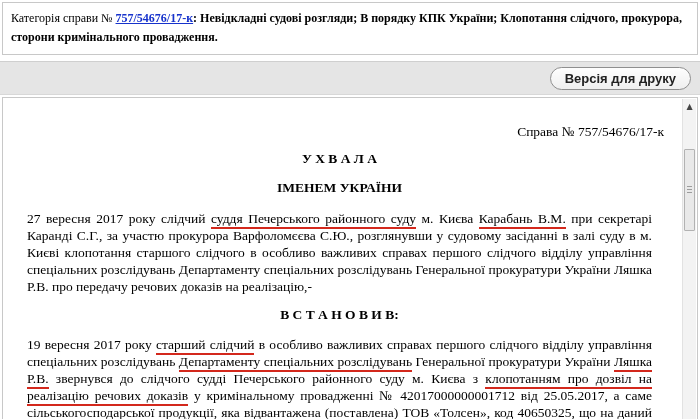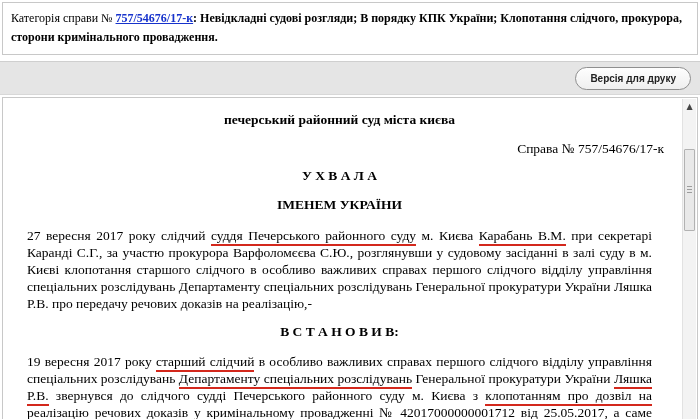--- a/index.html
+++ b/index.html
@@ -27,21 +27,21 @@
   .toolbar{
     position:absolute;left:0;top:61px;right:0;height:34px;
     background:var(--toolbar-bg);
     border-top:1px solid #cfcfcf;border-bottom:1px solid #d8d8d8;
   }
   .print-btn{
     position:absolute;right:9px;top:5px;height:23px;
     padding:0 14px;border:1px solid #8f8f8f;border-radius:12px;
     background:linear-gradient(#fefefe,#efefef);
     font-family:"Liberation Sans","DejaVu Sans",sans-serif;
-    font-size:10px;font-weight:bold;color:#222;line-height:21px;
+    font-size:13px;font-weight:bold;color:#222;line-height:21px;
     cursor:pointer;
   }
   
   .doc-box{
     position:absolute;left:2px;top:97px;right:2px;height:360px;
     border:1px solid #c8c8c8;background:#fff;
   }
   .doc-content{
     position:absolute;left:0;top:0;right:15px;bottom:0;
     padding:13px 14px 0 8px;
@@ -78,21 +78,20 @@
 <div class="header-box">
   <div><span>Категорія справи №</span> <a class="case-link">757/54676/17-к</a><b>: Невідкладні судові розгляди; В порядку КПК України; Клопотання слідчого, прокурора, сторони кримінального провадження.</b></div>
 </div>
 
 <div class="toolbar">
   <button class="print-btn">Версія для друку</button>
 </div>
 
 <div class="doc-box">
   <div class="doc-content">
-    <p class="court-name">печерський районний суд міста києва</p>
     <p class="case-no">Справа № 757/54676/17-к</p>
     <p class="doc-title">У Х В А Л А</p>
     <p class="doc-subtitle">ІМЕНЕМ УКРАЇНИ</p>
     <p class="para"><span>27 вересня 2017 року слідчий </span><span class="red-underline">суддя Печерського районного суду</span><span> м. Києва </span><span class="red-underline">Карабань В.М.</span><span> при секретарі Каранді С.Г., за участю прокурора Варфоломєєва С.Ю., розглянувши у судовому засіданні в залі суду в м. Києві клопотання старшого слідчого в особливо важливих справах першого слідчого відділу управління спеціальних розслідувань Департаменту спеціальних розслідувань Генеральної прокуратури України Ляшка Р.В. про передачу речових доказів на реалізацію,-</span></p>
     <p class="section-heading">В С Т А Н О В И В:</p>
     <p class="para"><span>19 вересня 2017 року </span><span class="red-underline">старший слідчий</span><span> в особливо важливих справах першого слідчого відділу управління спеціальних розслідувань </span><span class="red-underline">Департаменту спеціальних розслідувань</span><span> Генеральної прокуратури України </span><span class="red-underline">Ляшка Р.В.</span><span> звернувся до слідчого судді Печерського районного суду м. Києва з </span><span class="red-underline">клопотанням про дозвіл на реалізацію речових доказів</span><span> у кримінальному провадженні № 42017000000001712 від 25.05.2017, а саме сільськогосподарської продукції, яка відвантажена (поставлена) </span><span class="red-underline">ТОВ «Толсен»</span><span>, код 40650325, що на даний час зберігається у складських приміщеннях ТОВ «Боріваж» за адресою: Одеська обл., Лиманський р-н, смт. Нові Біляри, вул. Індустріальна, 10, зерно пшениці 4 класу - 79460 кг; зерно пшениці 5 класу - 116800 кг; зерно пшениці 6 класу - 1494750 кг, вилученої у ході обшуку, із зверненням отриманих від реалізації коштів в дохід Держави.</span></p>
   </div>
   <div class="scrollbar">
     <div class="sb-up">▲</div>
     <div class="sb-thumb">

